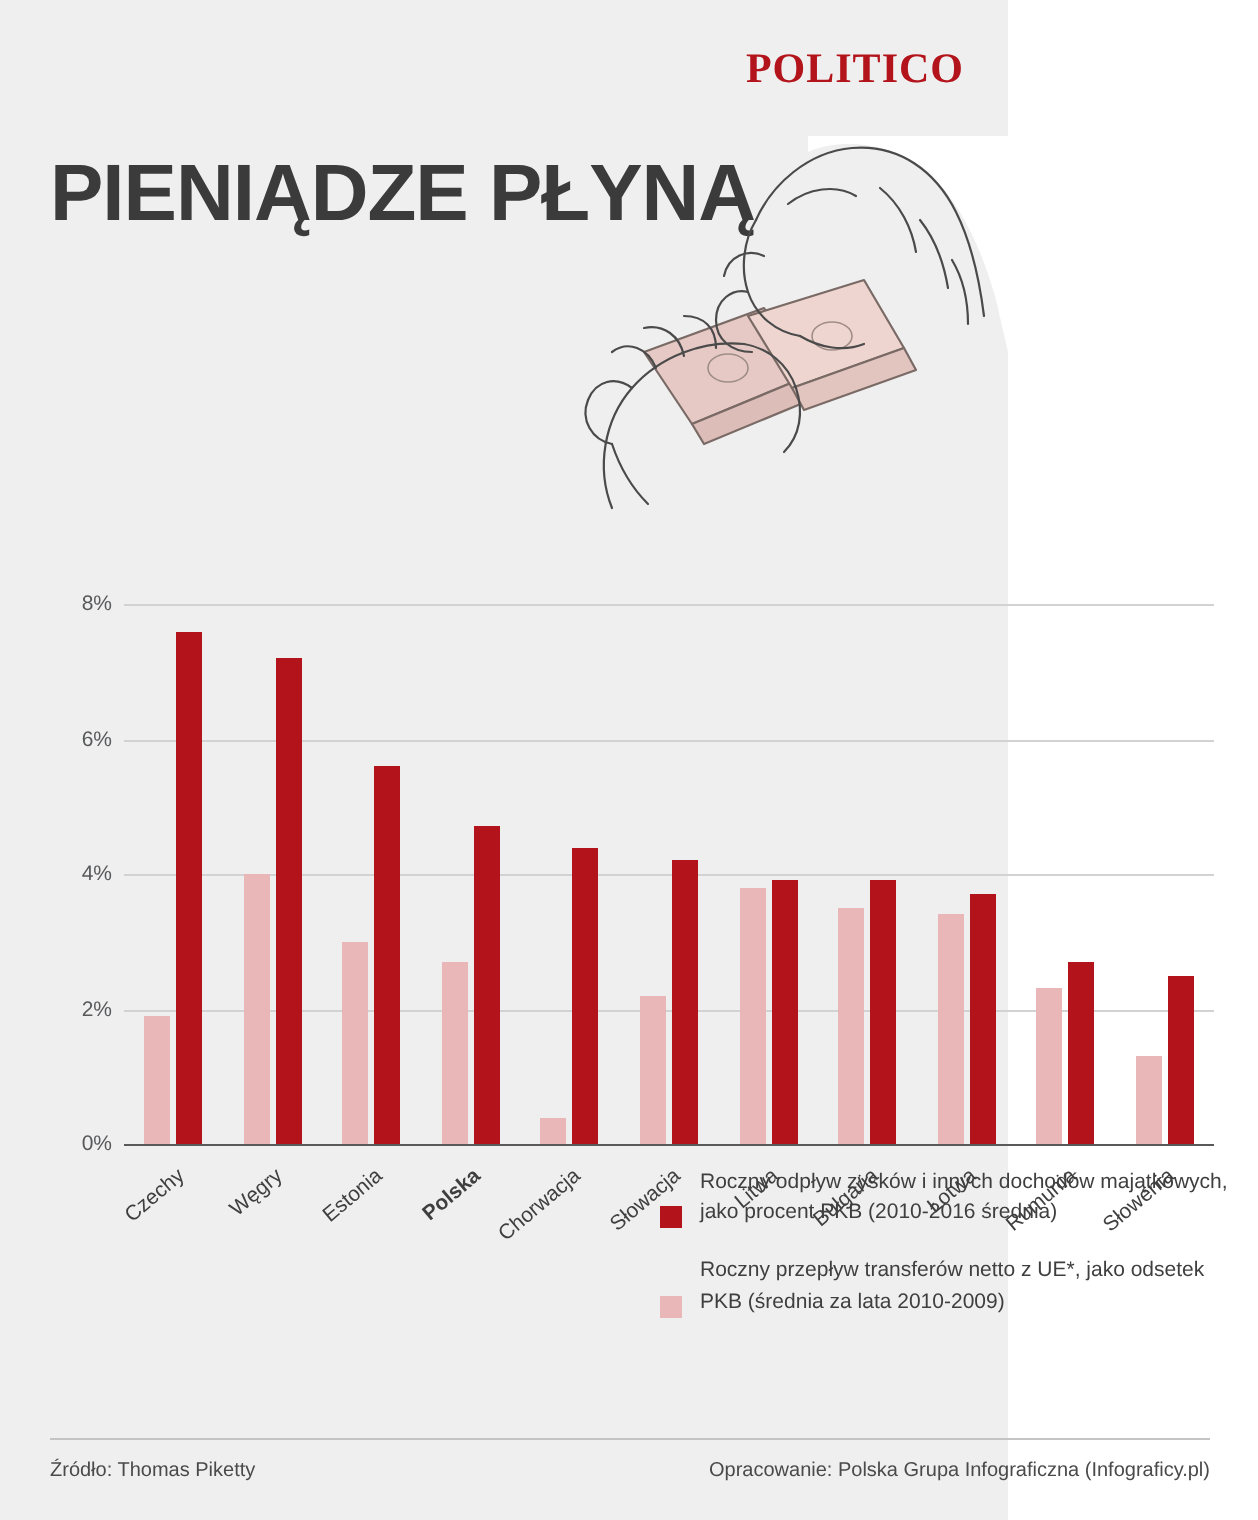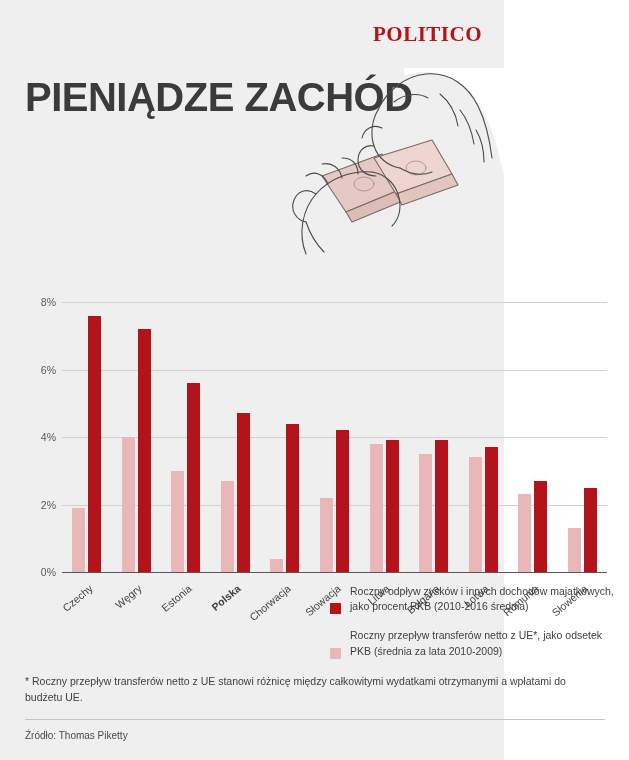--- a/index.html
+++ b/index.html
@@ -211,21 +211,21 @@
   .credits .left { }
 </style>
 </head>
 <body>
 
 <div class="page">
 
   <div class="logo">POLITICO</div>
 
   <div class="headline">
-    <div class="title-1">PIENIĄDZE ZACHÓD</div>
+    <div class="title-1">PIENIĄDZE PŁYNĄ</div>
   </div>
 
 
   <svg class="illustration" viewBox="0 0 250 215" xmlns="http://www.w3.org/2000/svg">
     <g fill="none" stroke="#4a4a4a" stroke-width="1.1" stroke-linejoin="round" stroke-linecap="round">
 
       <g>
         <polygon points="68,118 128,96 150,130 92,154" fill="#e6c9c4" stroke="#7a6a66"></polygon>
         <polygon points="92,154 150,130 156,140 98,164" fill="#dcbdb8" stroke="#7a6a66"></polygon>
         <polygon points="120,100 178,82 198,116 142,136" fill="#eed5cf" stroke="#7a6a66"></polygon>
@@ -363,18 +363,18 @@
         <span class="legend-swatch dark"></span>
         <span class="legend-text">Roczny odpływ zysków i innych dochodów majątkowych, jako procent PKB (2010-2016 średnia)</span>
       </div>
       <div class="legend-item">
         <span class="legend-swatch light"></span>
         <span class="legend-text">Roczny przepływ transferów netto z UE*, jako odsetek PKB (średnia za lata 2010-2009)</span>
       </div>
     </div>
   </div>
 
-  <div class="footnote">* Roczny przepływ transferów netto z UE stanowi różnicę między całkowitymi wydatkami otrzymanymi a wpłatami do budżetu UE.</div>
   <div class="rule"></div>
   <div class="credits">
     <span class="left">Źródło: Thomas Piketty</span>
+    <span class="right">Opracowanie: Polska Grupa Infograficzna (Infograficy.pl)</span>
   </div>
 </div>
 
 </body></html>

